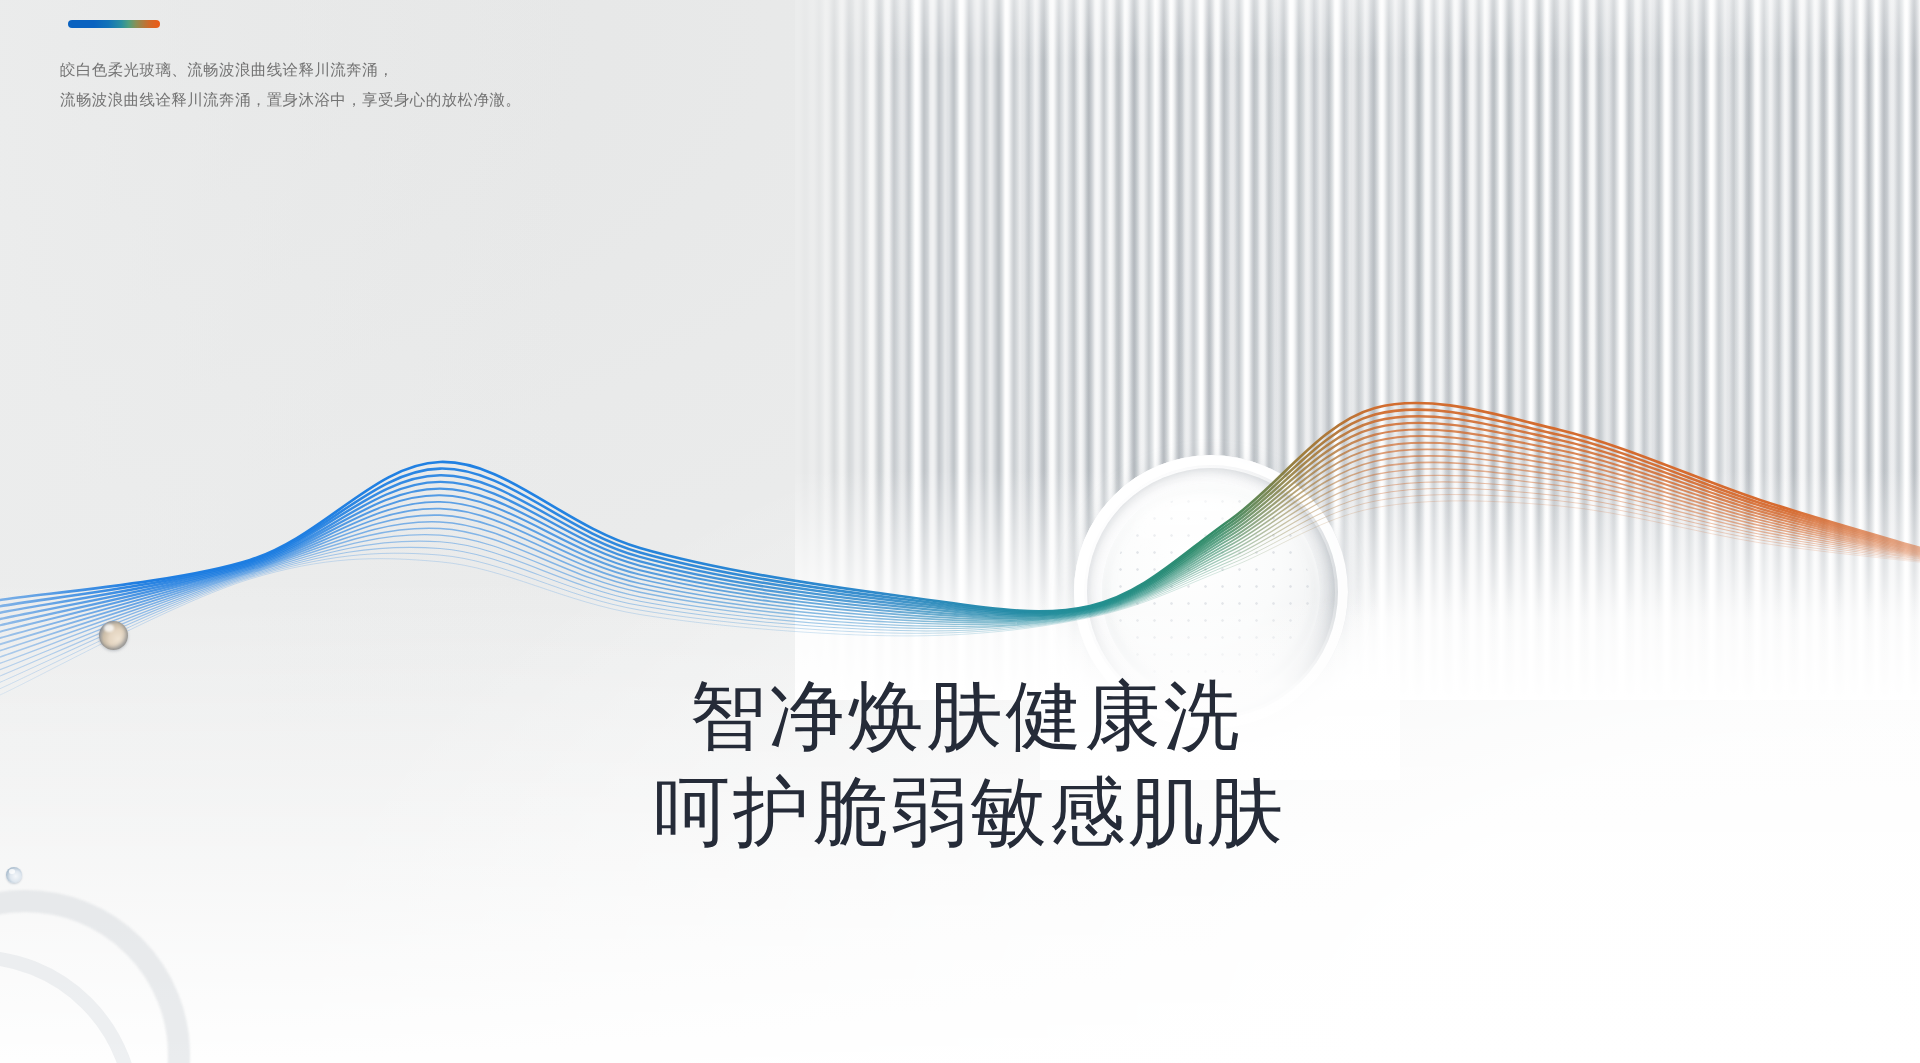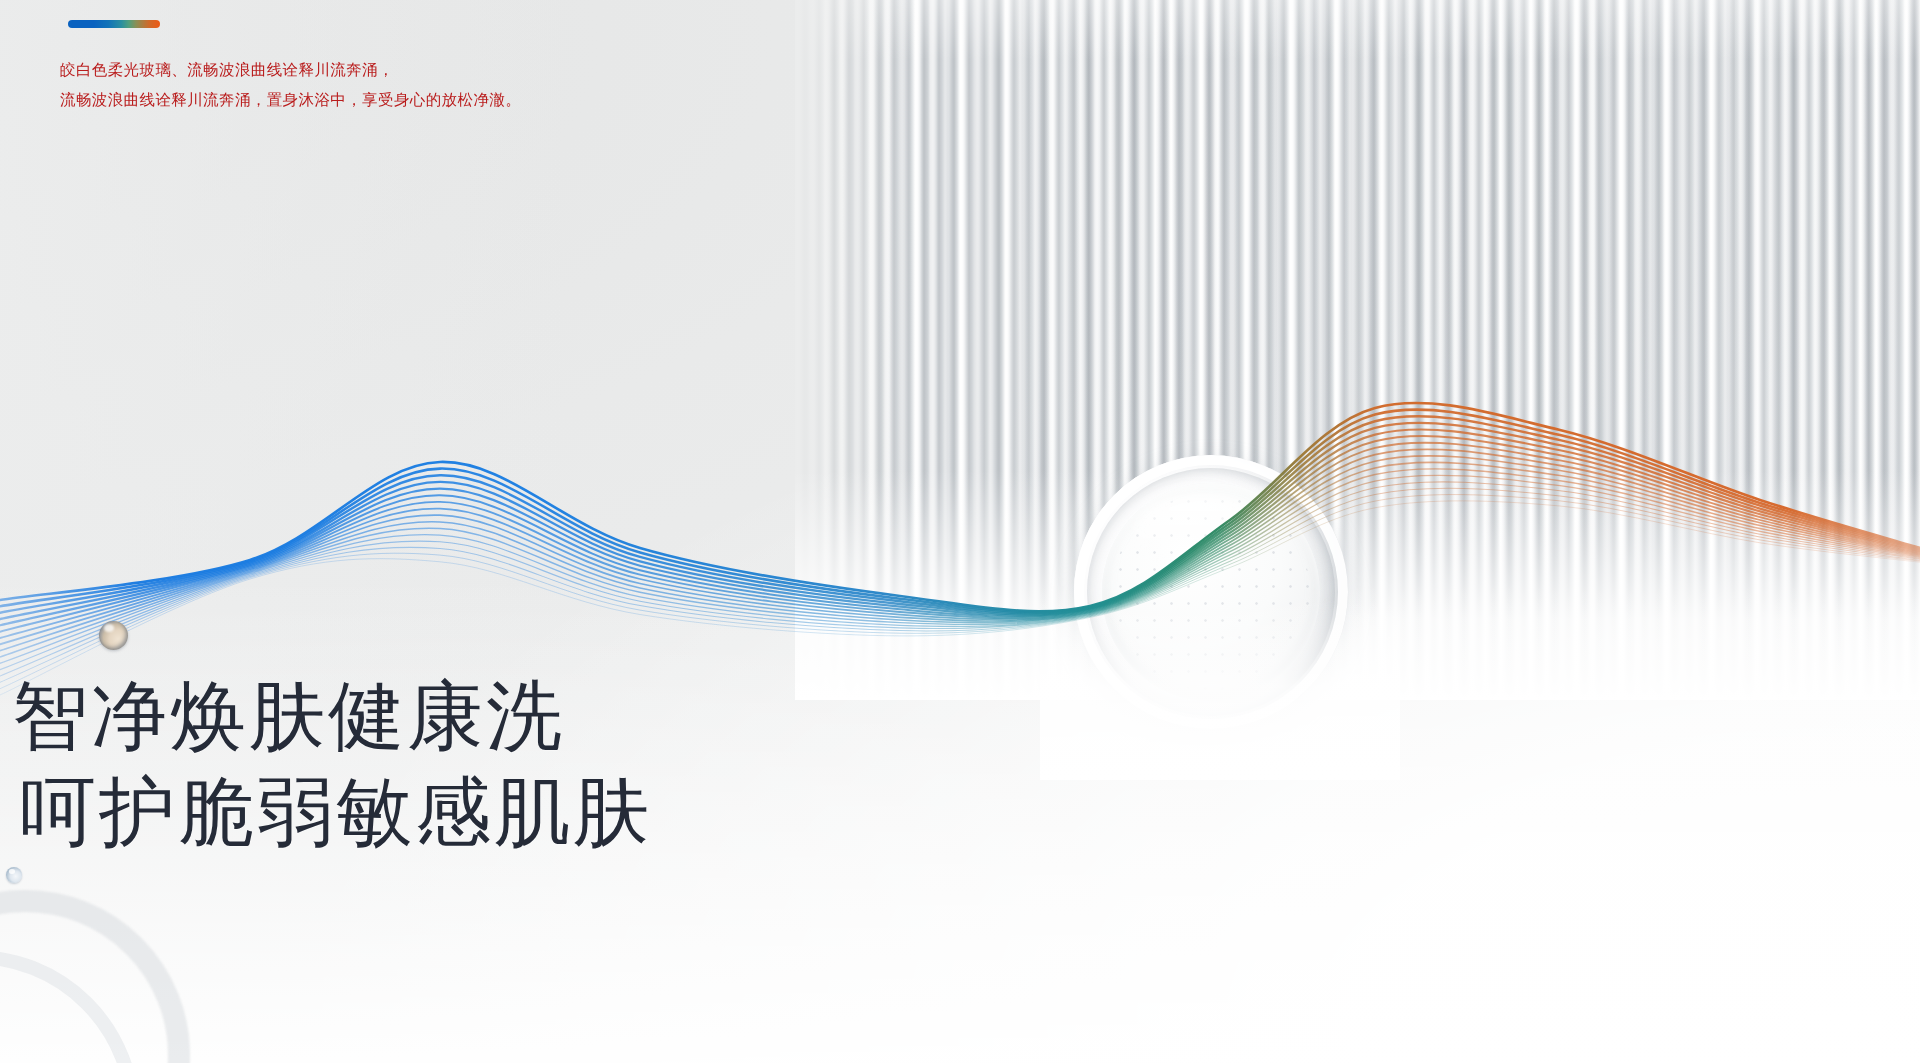--- a/index.html
+++ b/index.html
@@ -175,32 +175,33 @@
     position:absolute; left:68px; top:20px;
     width:92px; height:8px; border-radius:4px;
     background:linear-gradient(to right,
       #0a62c0 0%, #0a62c0 28%, #1273b8 44%, #2a8fa0 58%,
       #4f9f7e 66%, #8a8f55 74%, #cf6a2a 88%, #ec5a16 100%);
   }
 
   
   .intro{
     position:absolute; left:60px; top:55px;
-    color:#b91c1c;
+    color:#737373;
     font-size:15.5px;
     line-height:30px;
     letter-spacing:0.4px;
     white-space:nowrap;
   }
   .intro div{ display:block; }
 
   
   .headline{
     position:absolute;
     left:0; right:0; top:668px;
+    text-align:center;
     color:#252b38;
     font-size:76px;
     line-height:96px;
     letter-spacing:3px;
     font-weight:400;
     text-shadow:0 1px 0 rgba(255,255,255,0.35);
   }
   .headline div{ display:block; }
   .headline .l1{ padding-left:12px; }
   .headline .l2{ padding-left:20px; }

